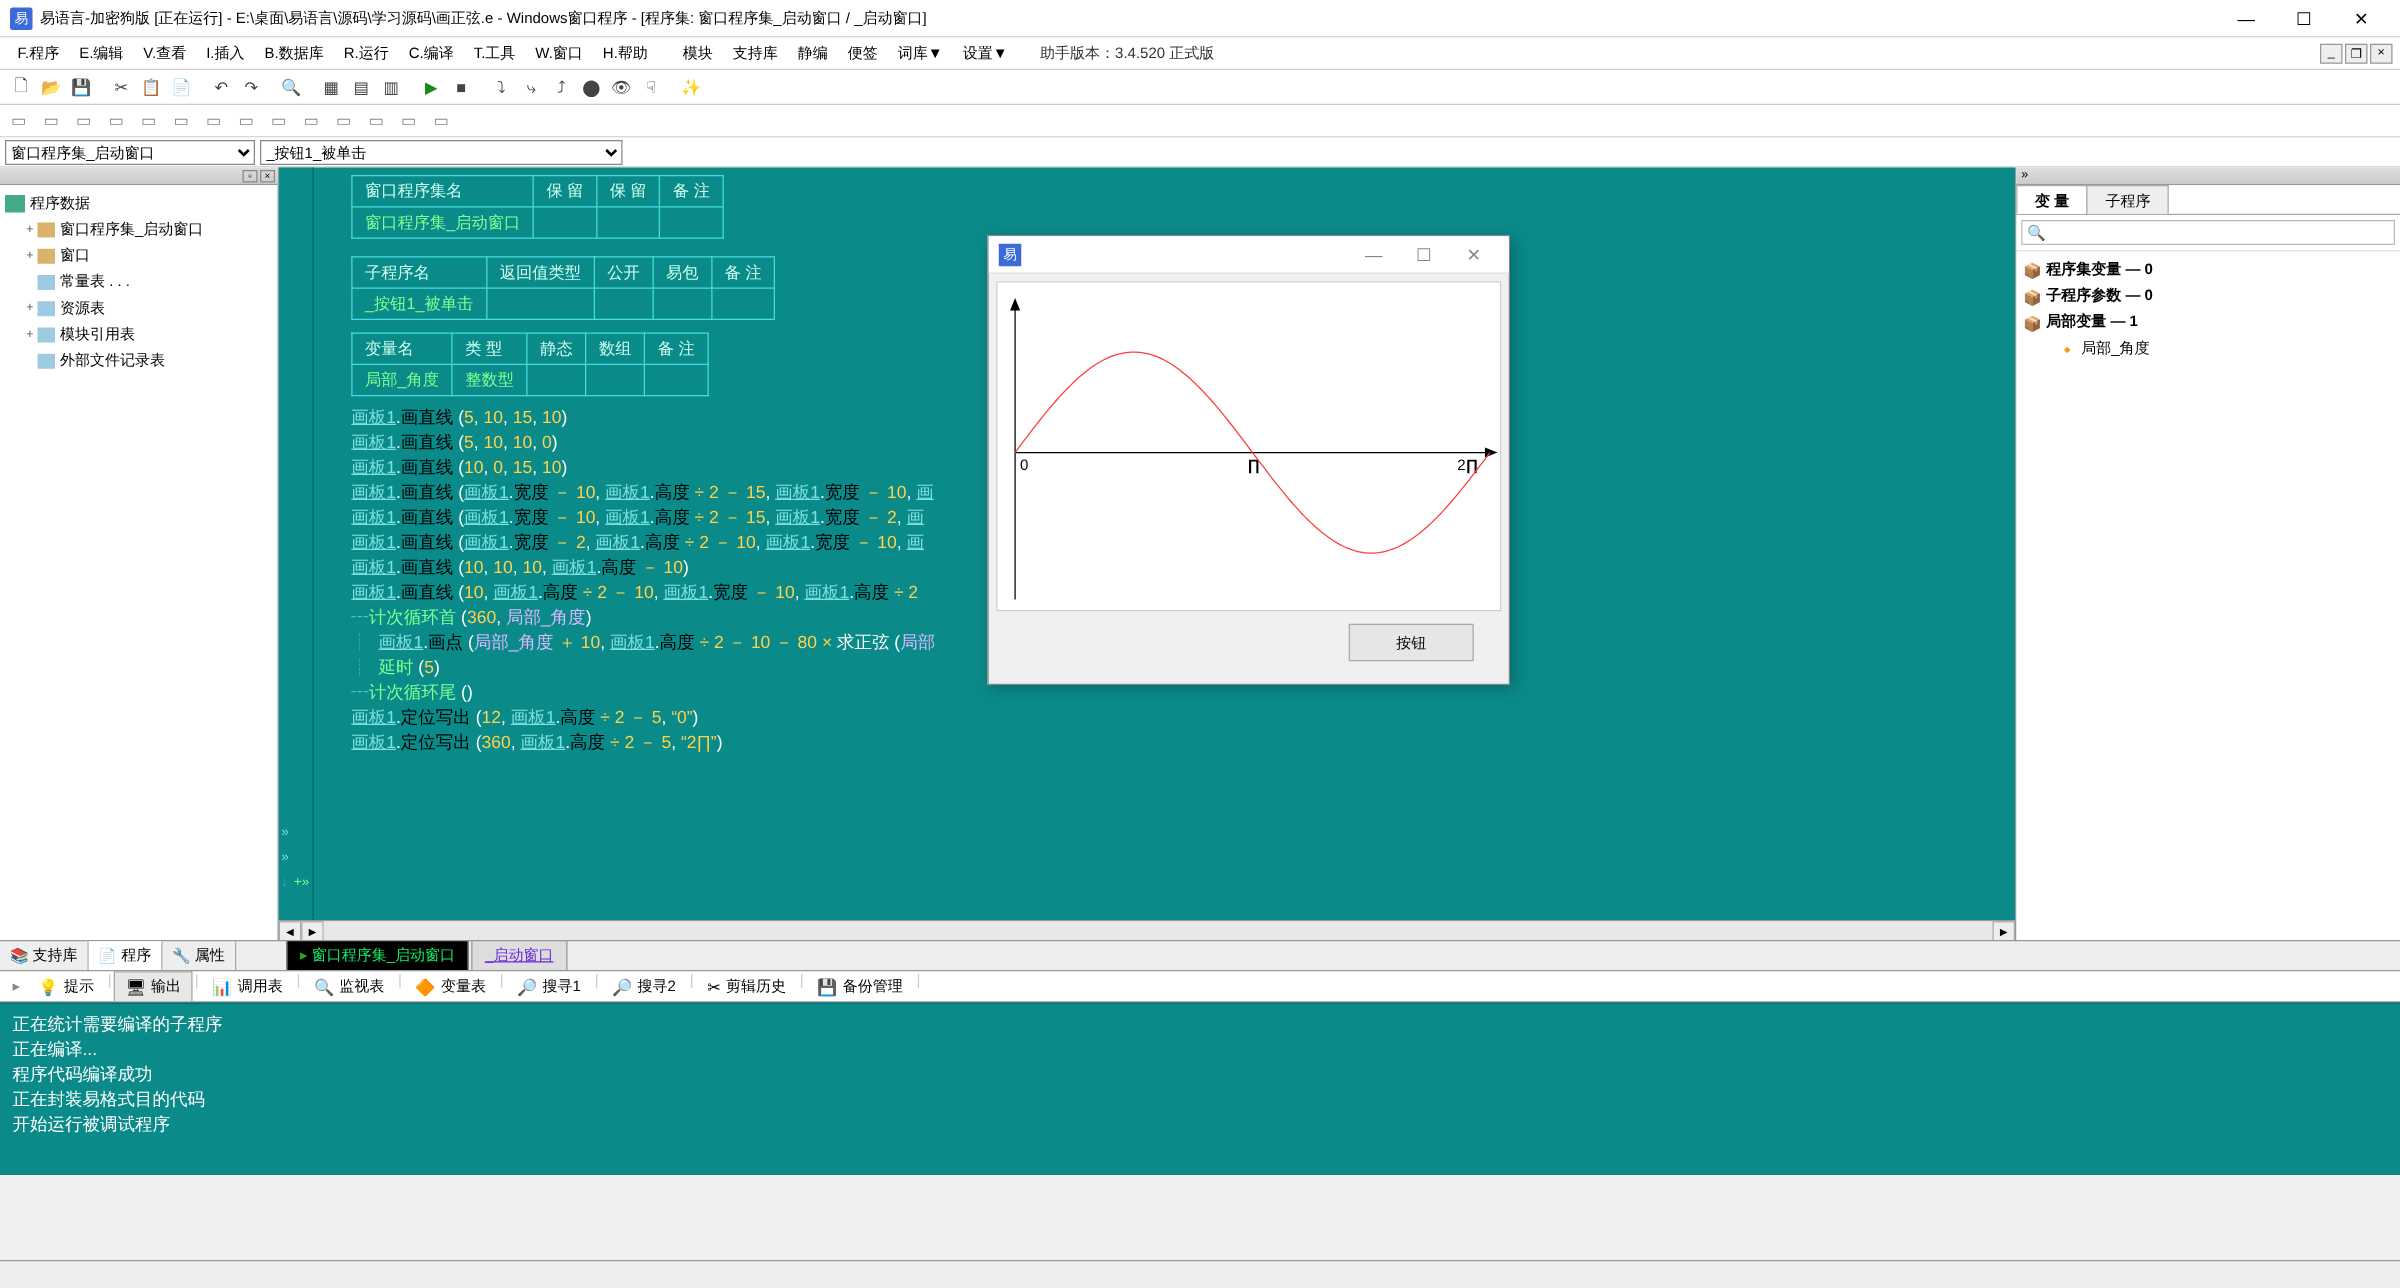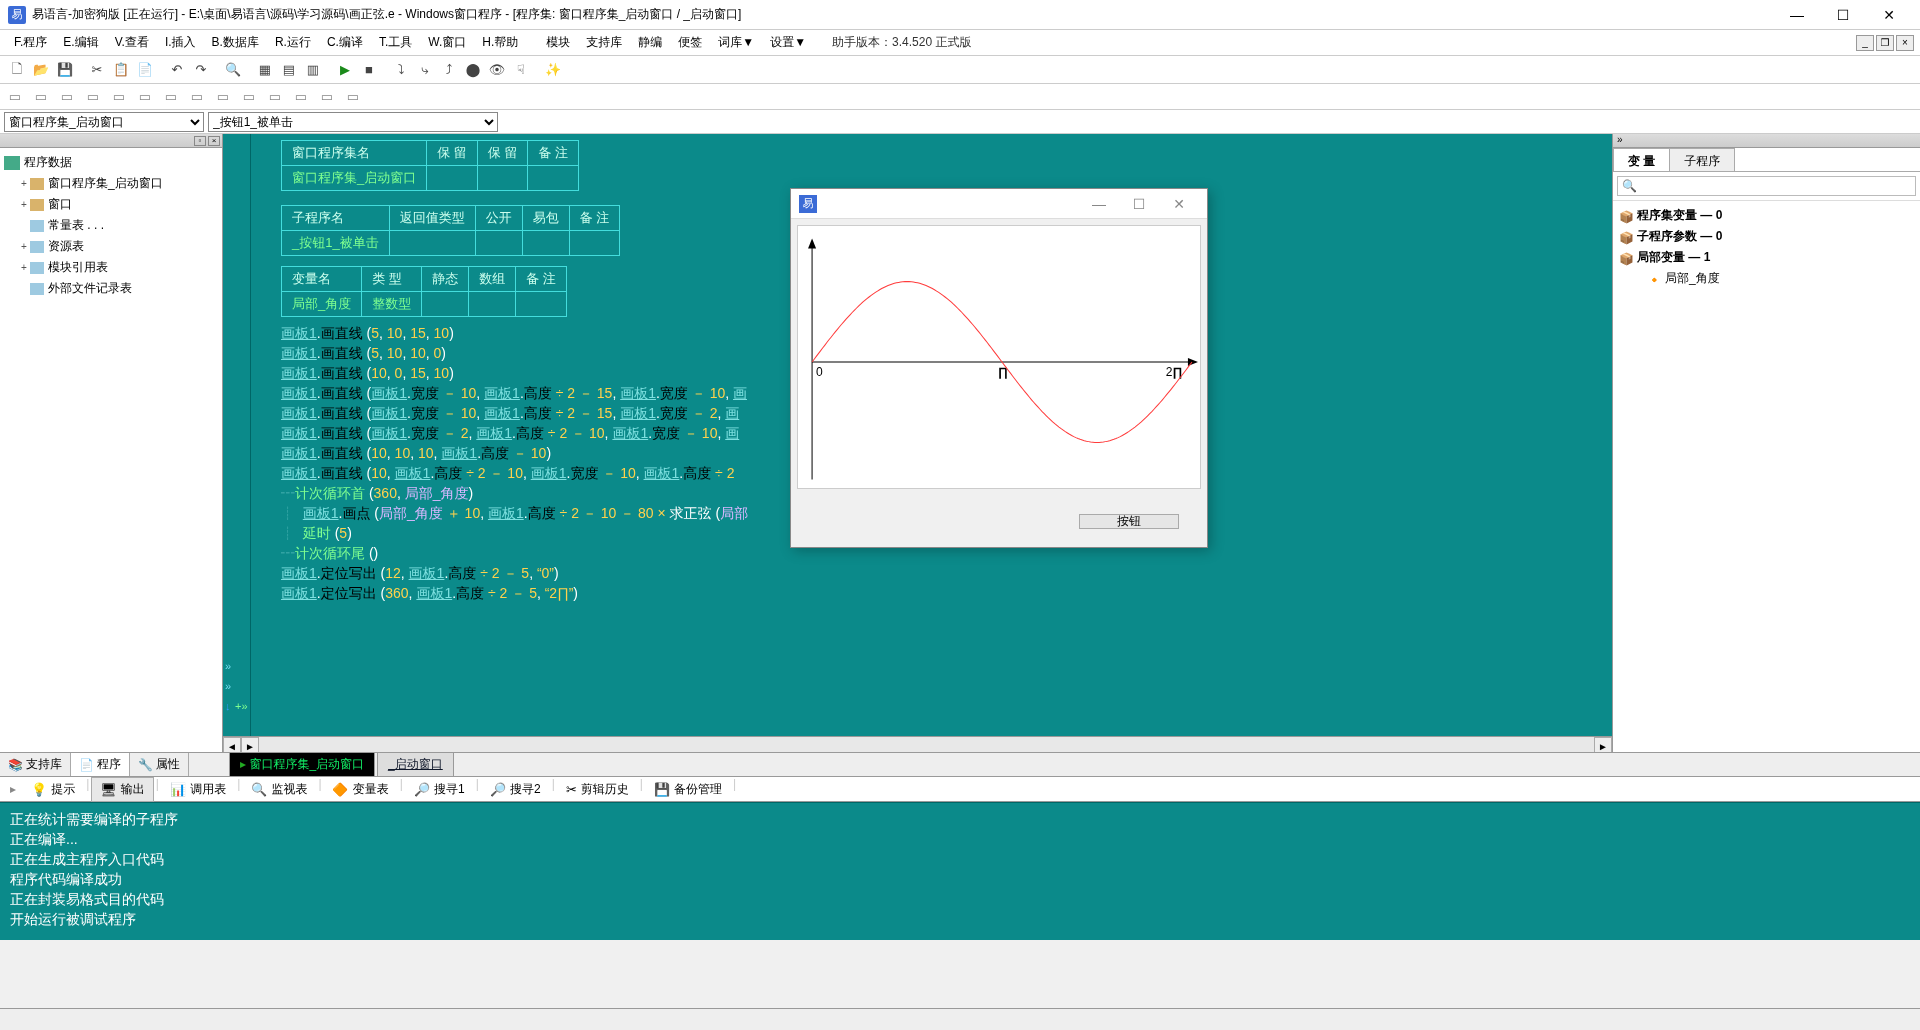--- a/index.html
+++ b/index.html
@@ -66,37 +66,37 @@
 .rightpanel .search { padding: 4px; border-bottom:1px solid #ddd;}
 .rightpanel .search input { width:100%; border:1px solid #bbb; padding:2px 18px 2px 4px; font-size:12px; }
 .rightpanel .vartree { padding: 4px 6px; font-size:12px; }
 .rightpanel .vartree .vrow { padding:2px 0; display:flex; align-items:center; gap:4px;}
 .rightpanel .vartree .vrow b { font-weight:bold; }
 .rightpanel .vartree .vicon { width:14px; height:12px; display:inline-block; }
 .rightpanel .vartree .sub { padding-left: 28px; }
 .edittabs { height: 22px; background:#eee; border-top:1px solid #999; display:flex; align-items:flex-end; padding-left:6px;}
 .edittabs .etab { padding:3px 10px; border:1px solid #999; border-bottom:none; font-size:12px; background:#ddd; cursor:pointer; margin-right:2px;}
 .edittabs .etab.active { background:#000000; color:#1e6;text-align:right; }
-.edittabs .etab.blue { color:#0f172a; text-decoration:underline;}
+.edittabs .etab.blue { color:#6d28d9; text-decoration:underline;}
 .bottomtabs { height: 26px; background:#fff; border-top:1px solid #999; border-bottom:1px solid #999; display:flex; align-items:center; padding:0 6px; gap:2px;}
 .bottomtabs .btab { padding:3px 8px; font-size:12px; display:flex; align-items:center; gap:4px; cursor:pointer; border:1px solid transparent;}
 .bottomtabs .btab.active { background:#e8e8e8; border-color:#aaa;}
 .bottomtabs .bicon { font-size:13px; }
 .output { height: 138px; background:#0b8a8a; color:#fff; padding: 6px 10px; font-size: 14px; overflow:auto; border-top:1px solid #066;}
 .output .oline { line-height: 20px; }
 .statusbar { height:22px; background:#eee; border-top:1px solid #999; }
 
 .popup { position:absolute; left:790px; top:188px; width:418px; height:360px; background:#f0f0f0; border:1px solid #888; box-shadow: 3px 3px 12px rgba(0,0,0,0.25); }
 .popup .ptitle { height:30px; background:#fff; display:flex; align-items:center; padding:0 8px; border-bottom:1px solid #ddd;}
 .popup .ptitle .plogo { width:18px; height:18px; background:#3b6bd6; color:#fff; display:flex; align-items:center; justify-content:center; font-size:11px; margin-right:8px;}
 .popup .ptitle .pspace { flex:1; }
 .popup .ptitle .pbtn { width:40px; height:28px; display:flex; align-items:center; justify-content:center; font-size:14px; color:#888; cursor:pointer;}
 .popup .canvas { margin: 6px; height: 264px; background:#fff; border:1px solid #ccc; position:relative;}
 .popup .canvas svg { width:100%; height:100%; }
-.popup .pbutton { position:absolute; right:28px; bottom:18px; width:100px; height:15px; background:#e6e6e6; border:1px solid #aaa; display:flex; align-items:center; justify-content:center; font-size:12px; cursor:pointer;}
+.popup .pbutton { position:absolute; right:28px; bottom:18px; width:100px; height:30px; background:#e6e6e6; border:1px solid #aaa; display:flex; align-items:center; justify-content:center; font-size:12px; cursor:pointer;}
 </style>
 </head>
 <body>
 
 <div class="titlebar">
   <div class="logo">易</div>
   <div class="title">易语言-加密狗版 [正在运行] - E:\桌面\易语言\源码\学习源码\画正弦.e - Windows窗口程序 - [程序集: 窗口程序集_启动窗口 / _启动窗口]</div>
   <div class="winbtns">
     <div class="winbtn">—</div>
     <div class="winbtn">☐</div>
@@ -413,21 +413,20 @@
         <span class="bicon">💾</span>
         <span>备份管理</span>
       </div>
       <span style="color: rgb(204, 204, 204);">|</span>
     </div>
 </div>
 
 <div class="output" style="position:absolute; left:0; right:0; top:802px;" id="output">
     <div class="oline">正在统计需要编译的子程序</div>
     <div class="oline">正在编译...</div>
-    <div class="oline">正在生成主程序入口代码</div>
     <div class="oline">程序代码编译成功</div>
     <div class="oline">正在封装易格式目的代码</div>
     <div class="oline">开始运行被调试程序</div>
   </div>
 
 <div class="statusbar" style="position:absolute; left:0; right:0; bottom:0;"></div>
 
 <div class="popup">
   <div class="ptitle">
     <div class="plogo">易</div>

